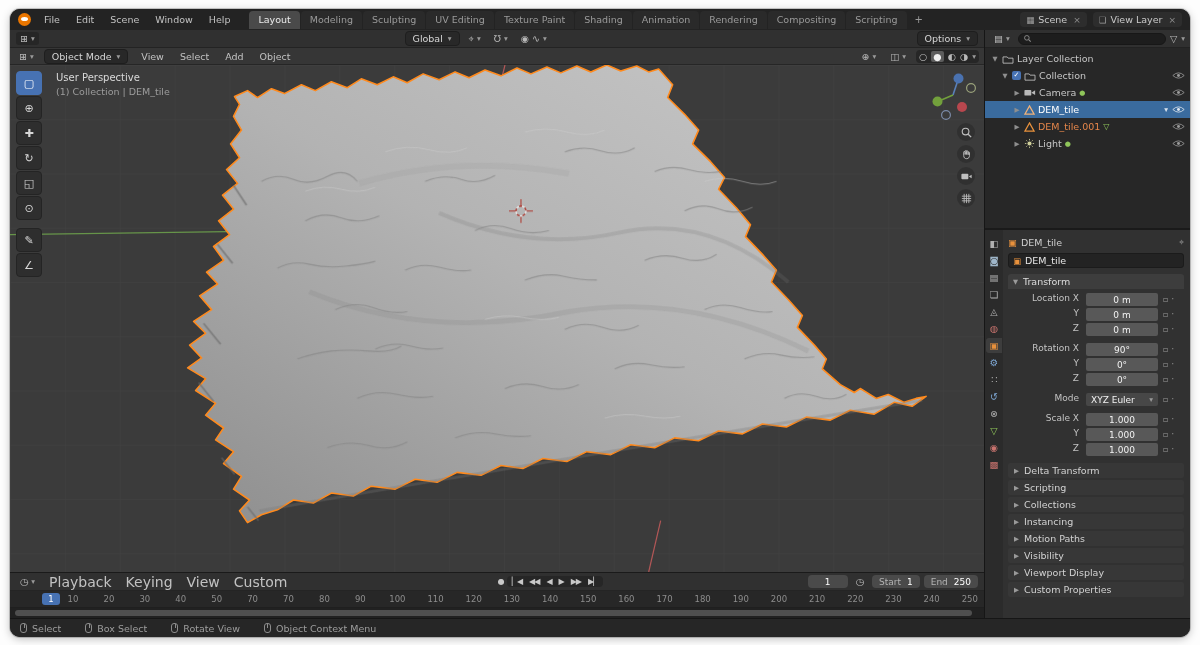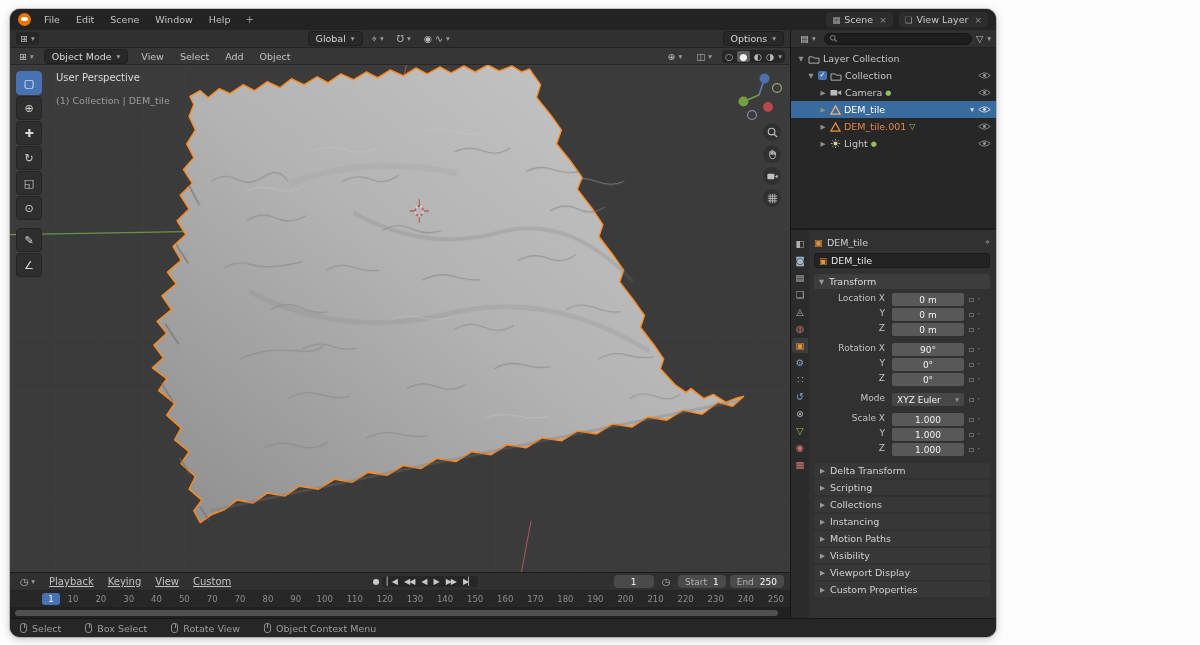--- a/index.html
+++ b/index.html
@@ -1,20 +1,20 @@
 <!DOCTYPE html>
 <html><head>
 <meta charset="utf-8">
 <style>
   * { box-sizing: border-box; margin: 0; padding: 0; }
   html,body { width:1200px; height:645px; overflow:hidden; }
   body { font-family:"DejaVu Sans","Liberation Sans",sans-serif; font-size:10px; background:#fdfdfd;
          -webkit-user-select:none; user-select:none; }
   .screen { position:relative; width:1200px; height:645px; background:#fdfdfd; }
-  .window { position:absolute; left:10px; top:9px; width:986px; height:628px; background:#1d1d1d;
+  .window { position:absolute; left:10px; top:9px; width:1180px; height:628px; background:#1d1d1d;
             border-radius:10px; overflow:hidden; display:flex; flex-direction:column;
             box-shadow:0 0 0 1px rgba(0,0,0,.18), 0 2px 8px rgba(0,0,0,.25); }
 
   
   .topbar { height:21px; flex:0 0 21px; background:#232323; display:flex; align-items:center;
             padding:0 8px; gap:2px; white-space:nowrap; }
   .blender-logo { width:13px; height:13px; border-radius:50%; background:#ea7600; position:relative; margin-right:4px; flex:0 0 13px;}
   .blender-logo::after { content:""; position:absolute; left:3px; top:4px; width:7px; height:4px; border-radius:50%; background:#fff; }
   .menu-item { color:#c2c2c2; font-size:9.5px; padding:2px 7px; border-radius:3px; display:inline-flex; }
   .ws-tabs { display:flex; margin-left:10px; gap:1px; }
@@ -44,36 +44,36 @@
   .spacer { flex:1; }
   .menus { display:flex; gap:2px; }
   .gly { color:#b9b9b9; font-size:9.5px; }
   .shade-group { display:flex; background:#262626; border-radius:4px; padding:1px 3px; gap:4px; align-items:center; }
   .shade-group .gly.active { background:#5d5d5d; border-radius:2px; padding:0 2px; color:#f0f0f0; }
 
   
   .viewport { flex:1; position:relative; background:#3b3b3b; overflow:hidden; min-height:0; }
   .viewport svg.scene3d { position:absolute; inset:0; width:100%; height:100%; display:block; }
   .vp-overlay { position:absolute; left:46px; top:7px; pointer-events:none; }
-  .vp-overlay .l1 { color:#d9d9d9; font-size:10px; margin-bottom:12px; }
+  .vp-overlay .l1 { color:#d9d9d9; font-size:10px; margin-bottom:3px; }
   .vp-overlay .l2 { color:#9c9c9c; font-size:9.5px; }
   .vtoolbar { position:absolute; left:6px; top:6px; display:flex; flex-direction:column; gap:1px; width:26px; }
   .vtool { height:24px; background:#2e2e2e; border:1px solid #242424; border-radius:4px; color:#d6d6d6;
            display:flex; align-items:center; justify-content:center; font-size:11px; }
   .vtool.active { background:#4772b3; border-color:#4772b3; color:#fff; }
   .vtool.sep { margin-top:7px; }
   .nav-gizmo { position:absolute; right:6px; top:6px; }
   .vnav { position:absolute; right:9px; top:58px; display:flex; flex-direction:column; gap:4px; }
   .vnav .nbtn { width:18px; height:18px; border-radius:50%; background:rgba(40,40,40,.55); display:flex;
                 align-items:center; justify-content:center; }
 
   
   .timeline { flex:0 0 45px; display:flex; flex-direction:column; border-top:1px solid #1a1a1a; }
   .tl-header { height:18px; background:#303030; display:flex; align-items:center; padding:0 6px; gap:4px; border-bottom:1px solid #242424;}
-  .tl-header .menu-item { font-size:10px; padding:1px 6px;text-decoration:underline; }
+  .tl-header .menu-item { font-size:14px; padding:1px 6px; }
   .transport { display:flex; align-items:center; gap:3px; }
   .tgroup { display:flex; background:#262626; border-radius:4px; padding:1px 5px; gap:7px; }
   .tbtn { color:#c9c9c9; font-size:8px; letter-spacing:-1px; }
   .frame-pill { min-width:40px; height:13px; background:#4a4a4a; border-radius:4px; display:flex; align-items:center;
                 justify-content:center; color:#fff; font-size:9px; }
   .se-pill { height:13px; background:#4a4a4a; border-radius:4px; display:flex; align-items:center; gap:6px;
              padding:0 7px; font-size:9px; }
   .se-pill .lab { color:#b3b3b3; } .se-pill .val { color:#fff; }
   .tl-ruler { height:17px; background:#272727; position:relative; border-bottom:1px solid #1f1f1f; }
   .ticks { position:absolute; left:56px; right:6px; top:0; bottom:0; display:flex; justify-content:space-between;
@@ -147,20 +147,32 @@
 <div class="window">
 
   <div class="topbar">
     <span class="blender-logo"></span>
     <div class="menus">
           <div class="menu-item">File</div>
           <div class="menu-item">Edit</div>
           <div class="menu-item">Scene</div>
           <div class="menu-item">Window</div>
           <div class="menu-item">Help</div>
+        </div>
+    <div class="ws-tabs">
+          <div class="ws-tab active">Layout</div>
+          <div class="ws-tab">Modeling</div>
+          <div class="ws-tab">Sculpting</div>
+          <div class="ws-tab">UV Editing</div>
+          <div class="ws-tab">Texture Paint</div>
+          <div class="ws-tab">Shading</div>
+          <div class="ws-tab">Animation</div>
+          <div class="ws-tab">Rendering</div>
+          <div class="ws-tab">Compositing</div>
+          <div class="ws-tab">Scripting</div>
         </div>
     <span class="ws-add">+</span>
     <div class="tb-right">
       <div class="tb-pill">
         <span class="gly">▦</span>
         <span>Scene</span>
         <span class="x">×</span>
       </div>
       <div class="tb-pill">
         <span class="gly">❏</span>

